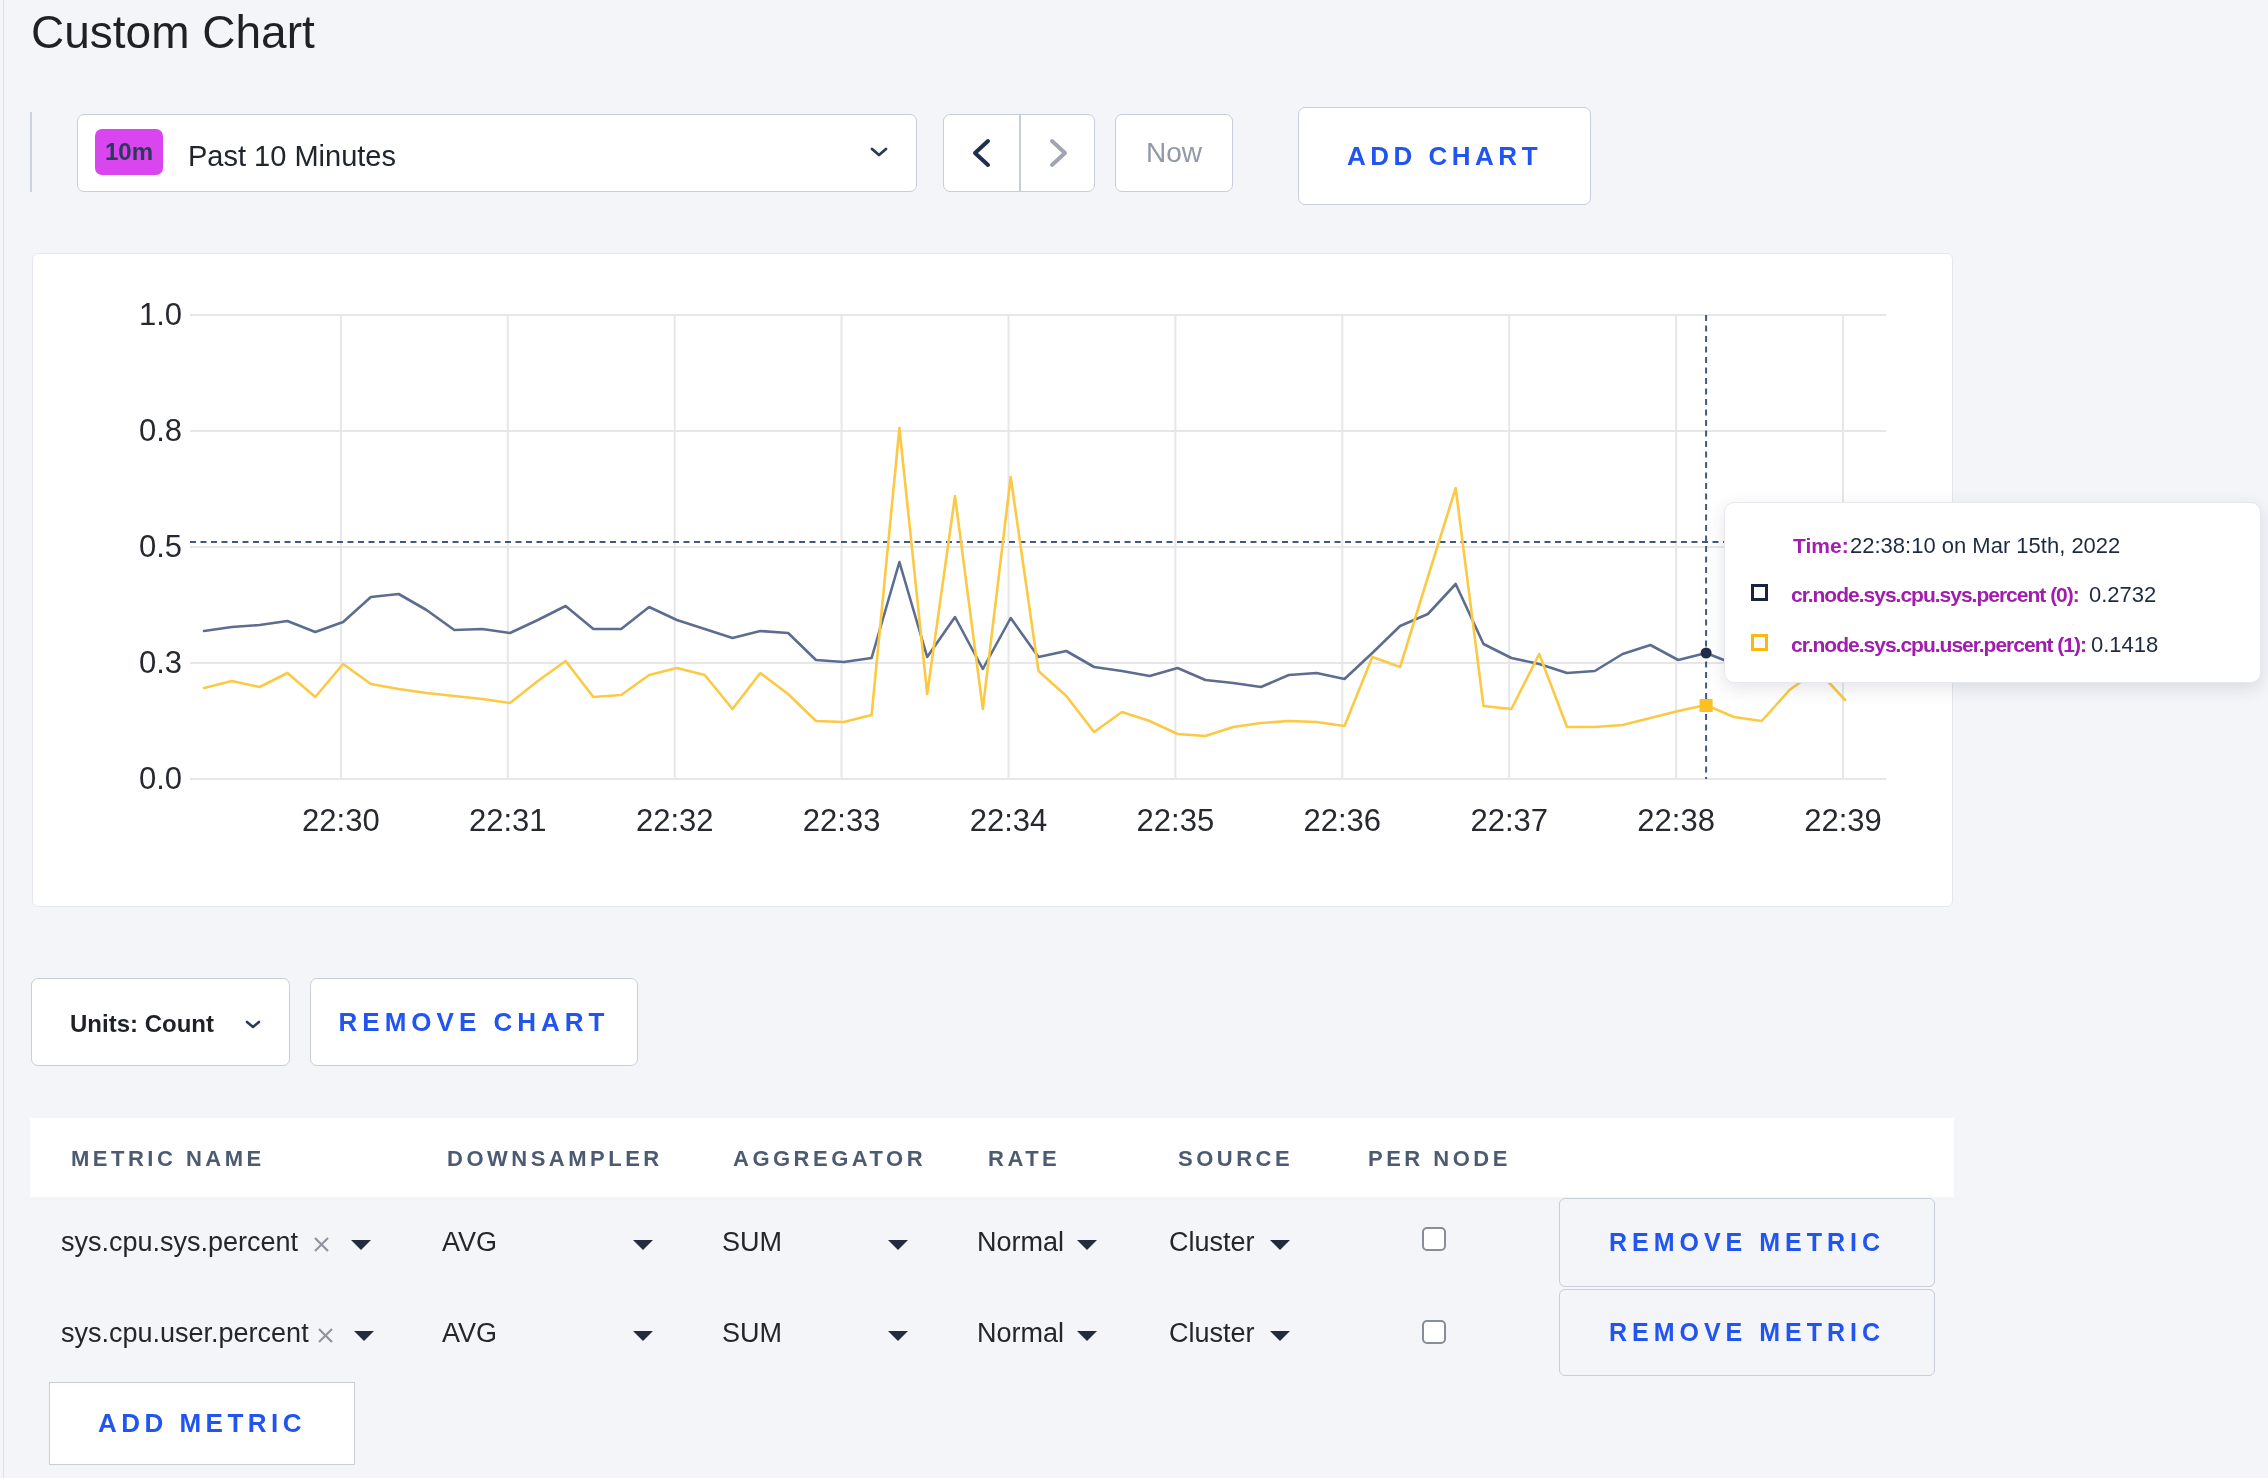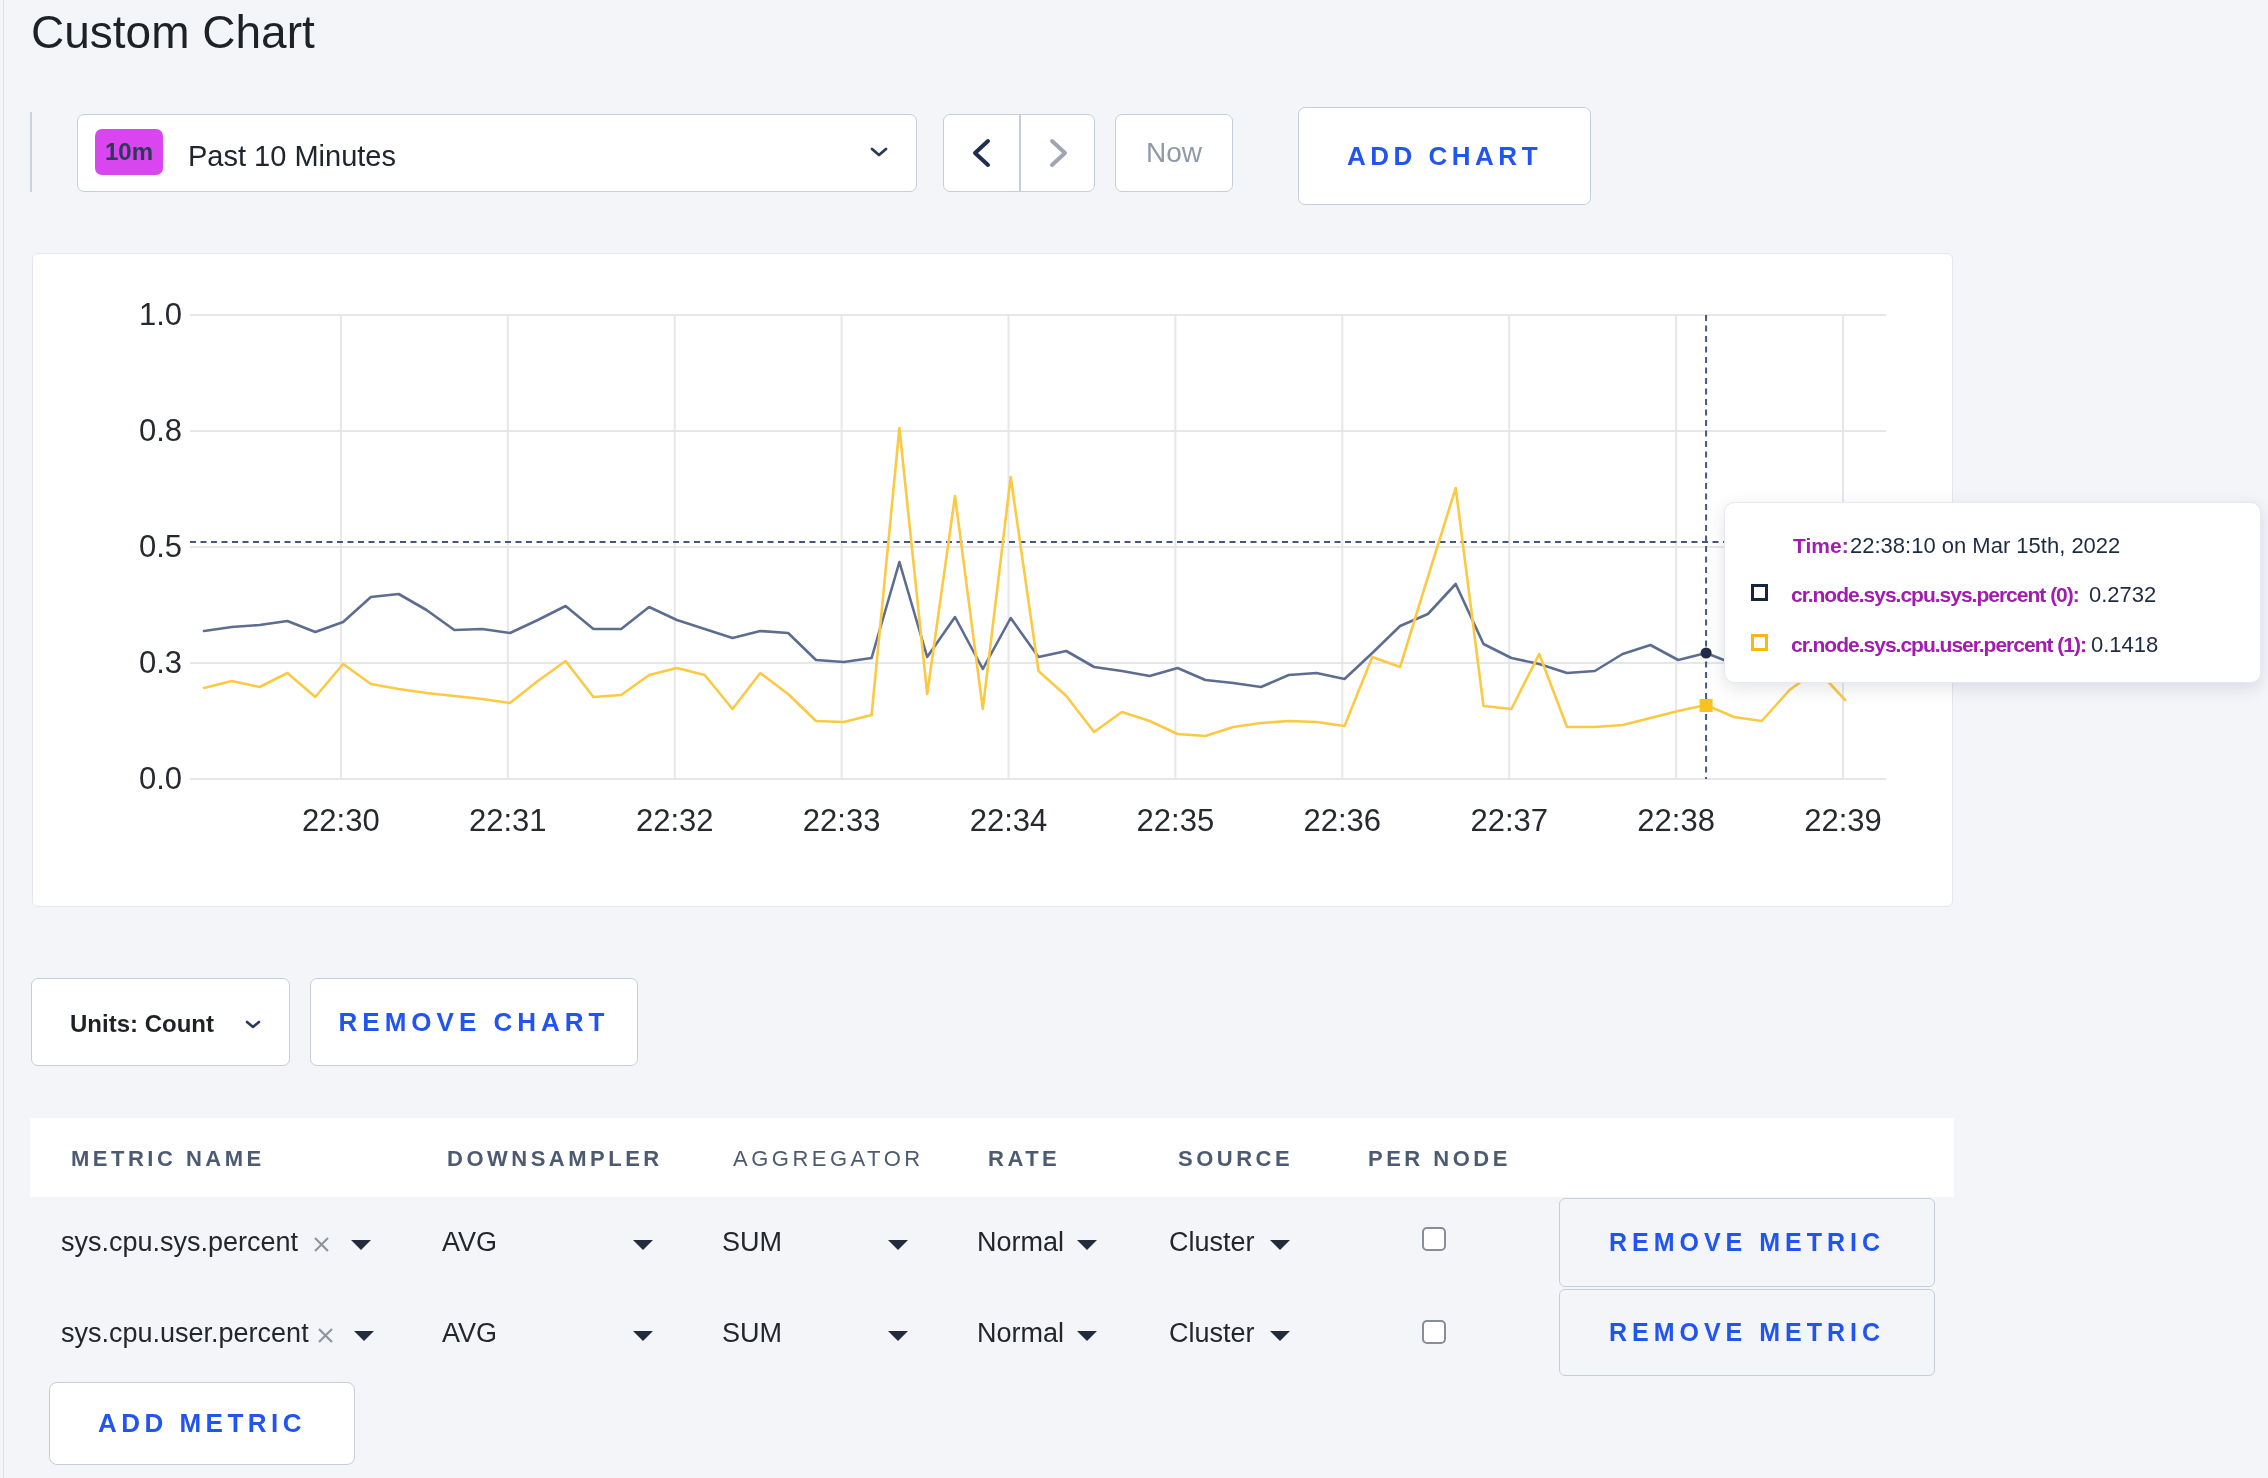--- a/index.html
+++ b/index.html
@@ -83,21 +83,21 @@
 <div class="box" style="left:31px;top:978px;width:259px;height:88px"></div>
 <div class="abs" style="left:70px;top:1010px;font-size:24px;font-weight:bold;color:#1e2227">Units: Count</div>
 <svg style="position:absolute;left:245.0px;top:1019.5px" width="16" height="9">
     <polyline points="2,2 8.0,7 14,2" fill="none" stroke="#2a3a58" stroke-width="2.6" stroke-linecap="round" stroke-linejoin="round"></polyline>
   </svg>
 <div class="box ctr btxt" style="left:310px;top:978px;width:328px;height:88px;font-size:26px;letter-spacing:5px">REMOVE CHART</div>
 
 <div class="abs" style="left:30px;top:1118px;width:1924px;height:79px;background:#fff"></div>
 <div class="abs" style="left:71px;top:1146px;font-size:22px;letter-spacing:3.5px;font-weight:bold;color:#4d5b72">METRIC NAME</div>
 <div class="abs" style="left:447px;top:1146px;font-size:22px;letter-spacing:3.5px;font-weight:bold;color:#4d5b72">DOWNSAMPLER</div>
-<div class="abs" style="left:733px;top:1146px;font-size:22px;letter-spacing:3.5px;font-weight:normal;color:#4d5b72">AGGREGATOR</div>
+<div class="abs" style="left:733px;top:1146px;font-size:22px;letter-spacing:3.5px;font-weight:bold;color:#4d5b72">AGGREGATOR</div>
 <div class="abs" style="left:988px;top:1146px;font-size:22px;letter-spacing:3.5px;font-weight:bold;color:#4d5b72">RATE</div>
 <div class="abs" style="left:1178px;top:1146px;font-size:22px;letter-spacing:3.5px;font-weight:bold;color:#4d5b72">SOURCE</div>
 <div class="abs" style="left:1368px;top:1146px;font-size:22px;letter-spacing:3.5px;font-weight:bold;color:#4d5b72">PER NODE</div>
 <div class="abs" style="left:61px;top:1227px;font-size:27px;color:#23262b">sys.cpu.sys.percent</div>
 <svg style="position:absolute;left:311.5px;top:1234.5px" width="19" height="19">
     <line x1="3" y1="3" x2="16" y2="16" stroke="#8e939d" stroke-width="2.2"></line>
     <line x1="16" y1="3" x2="3" y2="16" stroke="#8e939d" stroke-width="2.2"></line>
   </svg>
 <svg style="position:absolute;left:351.0px;top:1240.0px" width="20" height="10">
     <polygon points="0,0 20,0 10.0,10" fill="#222c3c"></polygon>
@@ -139,12 +139,12 @@
 <div class="abs" style="left:977px;top:1318px;font-size:27px;color:#23262b">Normal</div>
 <svg style="position:absolute;left:1077.0px;top:1331.0px" width="20" height="10">
     <polygon points="0,0 20,0 10.0,10" fill="#222c3c"></polygon>
   </svg>
 <div class="abs" style="left:1169px;top:1318px;font-size:27px;color:#23262b">Cluster</div>
 <svg style="position:absolute;left:1270.0px;top:1331.0px" width="20" height="10">
     <polygon points="0,0 20,0 10.0,10" fill="#222c3c"></polygon>
   </svg>
 <div class="abs" style="left:1422px;top:1320px;width:24px;height:24px;border:2px solid #878d99;border-radius:5px;background:#fff"></div>
 <div class="abs ctr btxt" style="left:1559px;top:1289px;width:376px;height:87px;border:1.5px solid #c7cdd9;border-radius:6px;font-size:25px;letter-spacing:5px">REMOVE METRIC</div>
-<div class="abs ctr btxt" style="left:49px;top:1382px;width:306px;height:83px;background:#fff;border:1.5px solid #c7cdd9;border-radius:8px;font-size:26px;letter-spacing:4.5px">ADD METRIC</div>
+<div class="abs ctr btxt" style="left:49px;top:1382px;width:306px;height:83px;background:#fff;border:1.5px solid #c7cdd9;border-radius:0;font-size:26px;letter-spacing:4.5px">ADD METRIC</div>
 </body></html>

